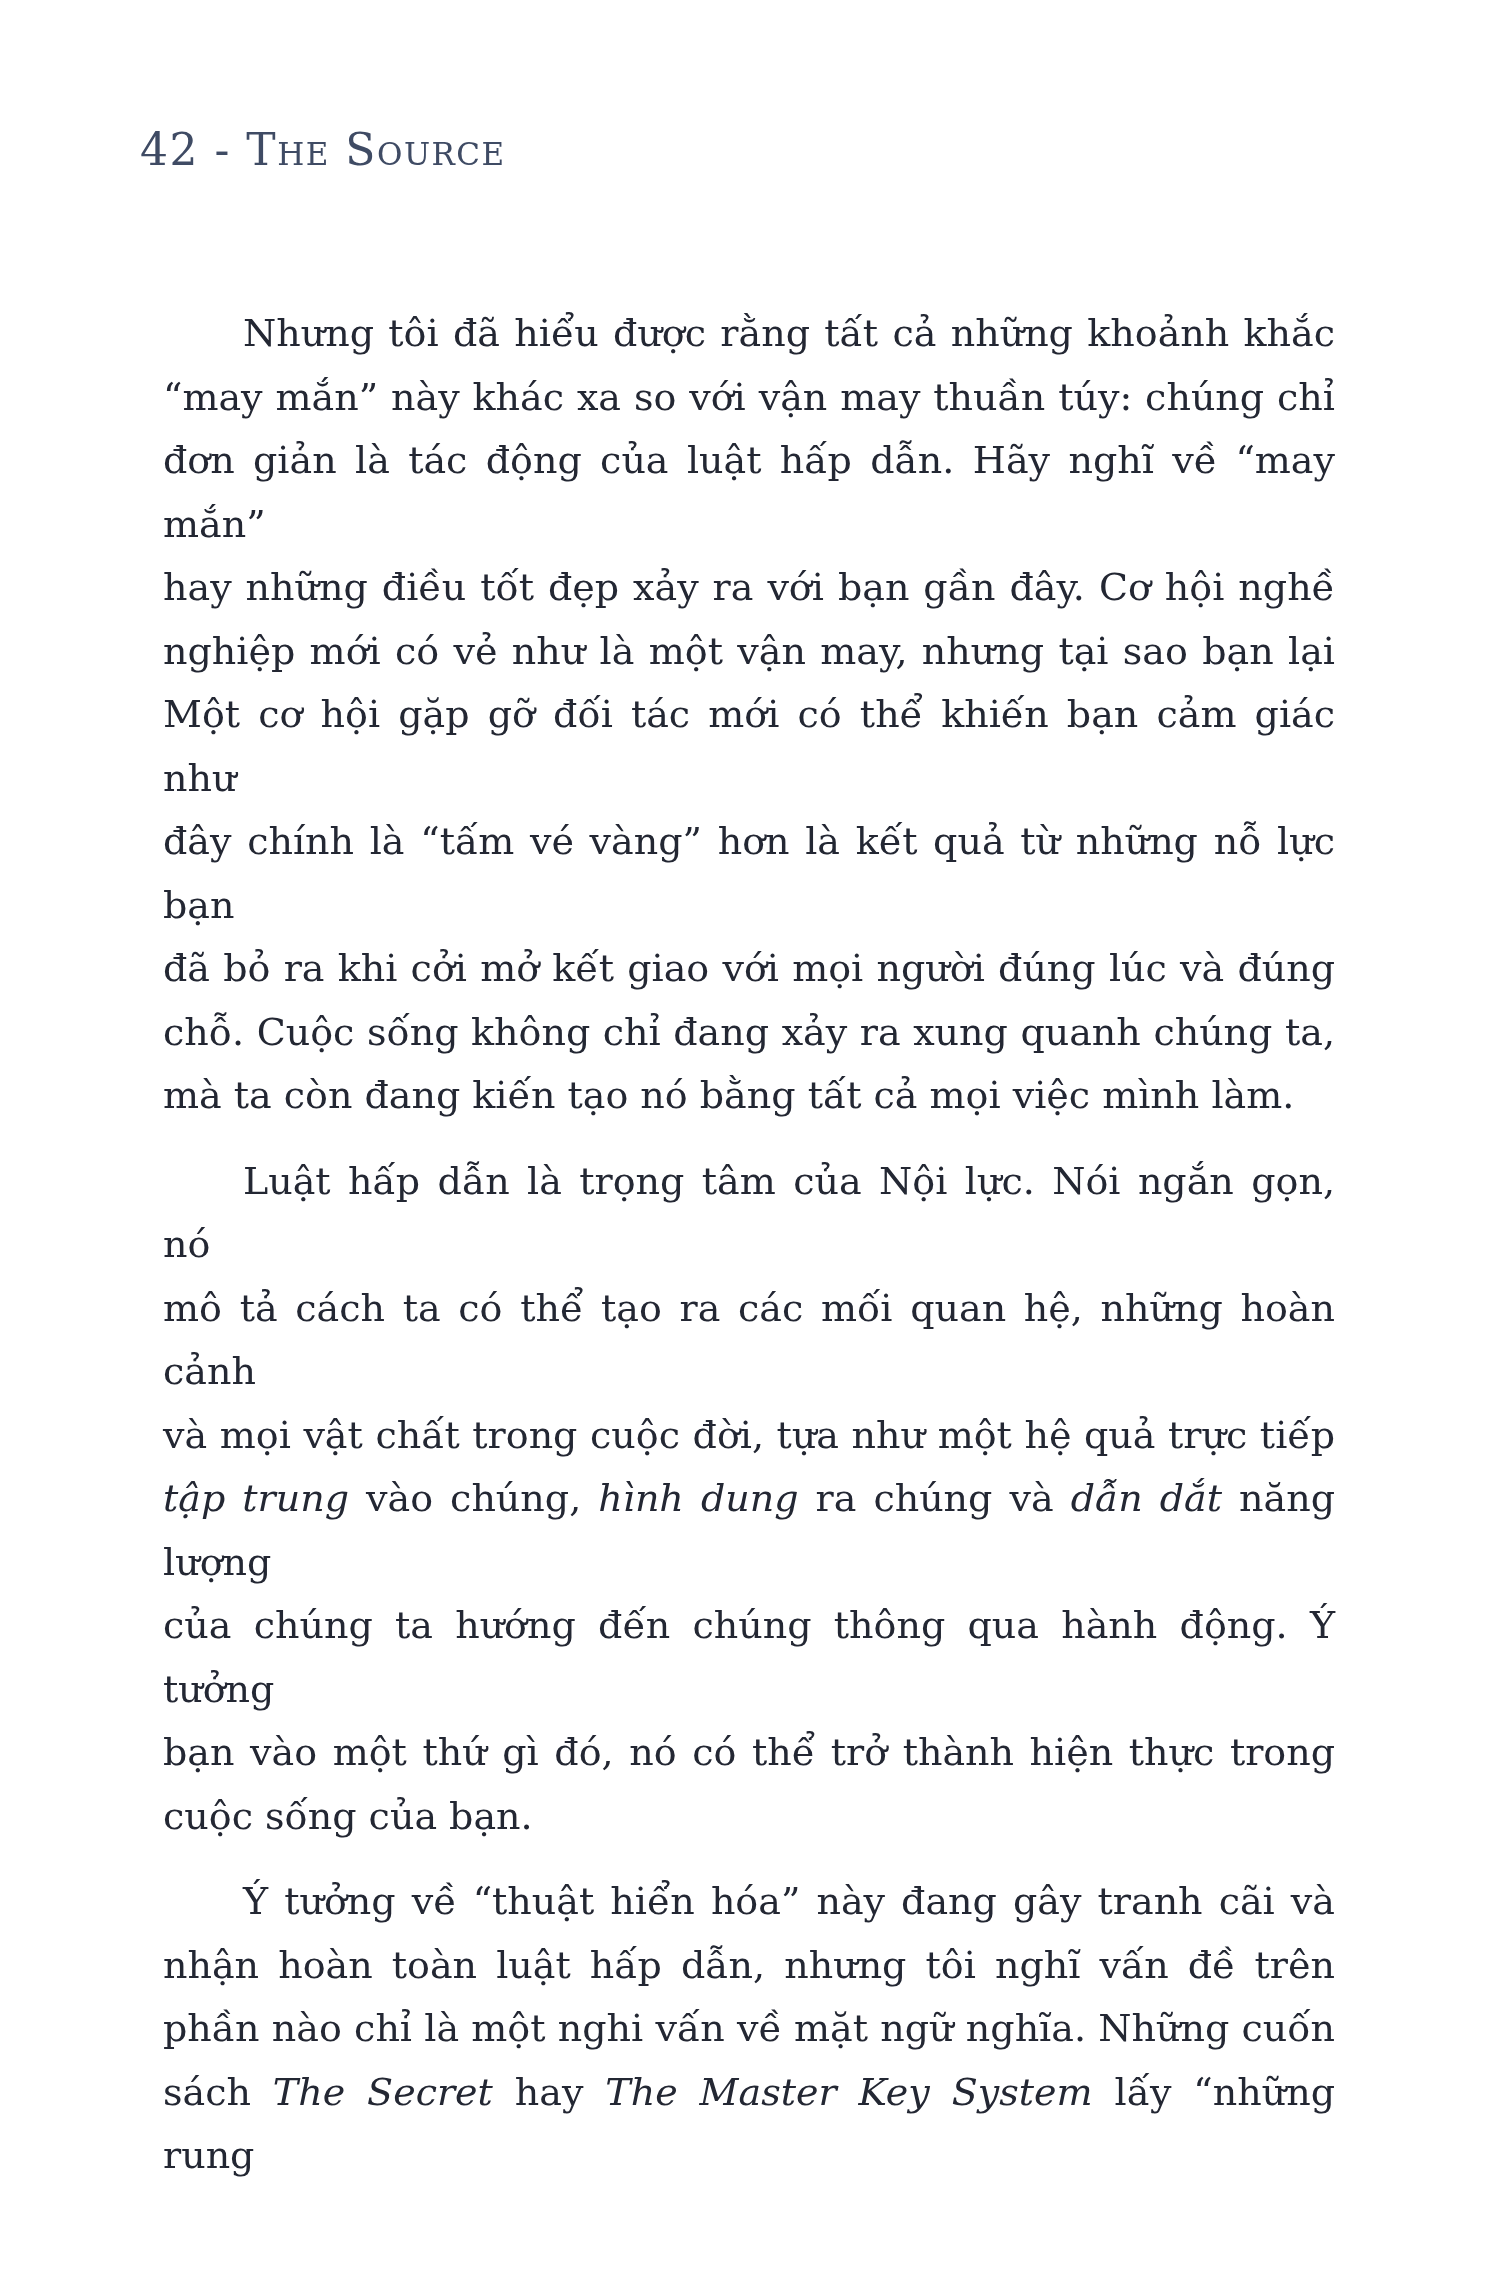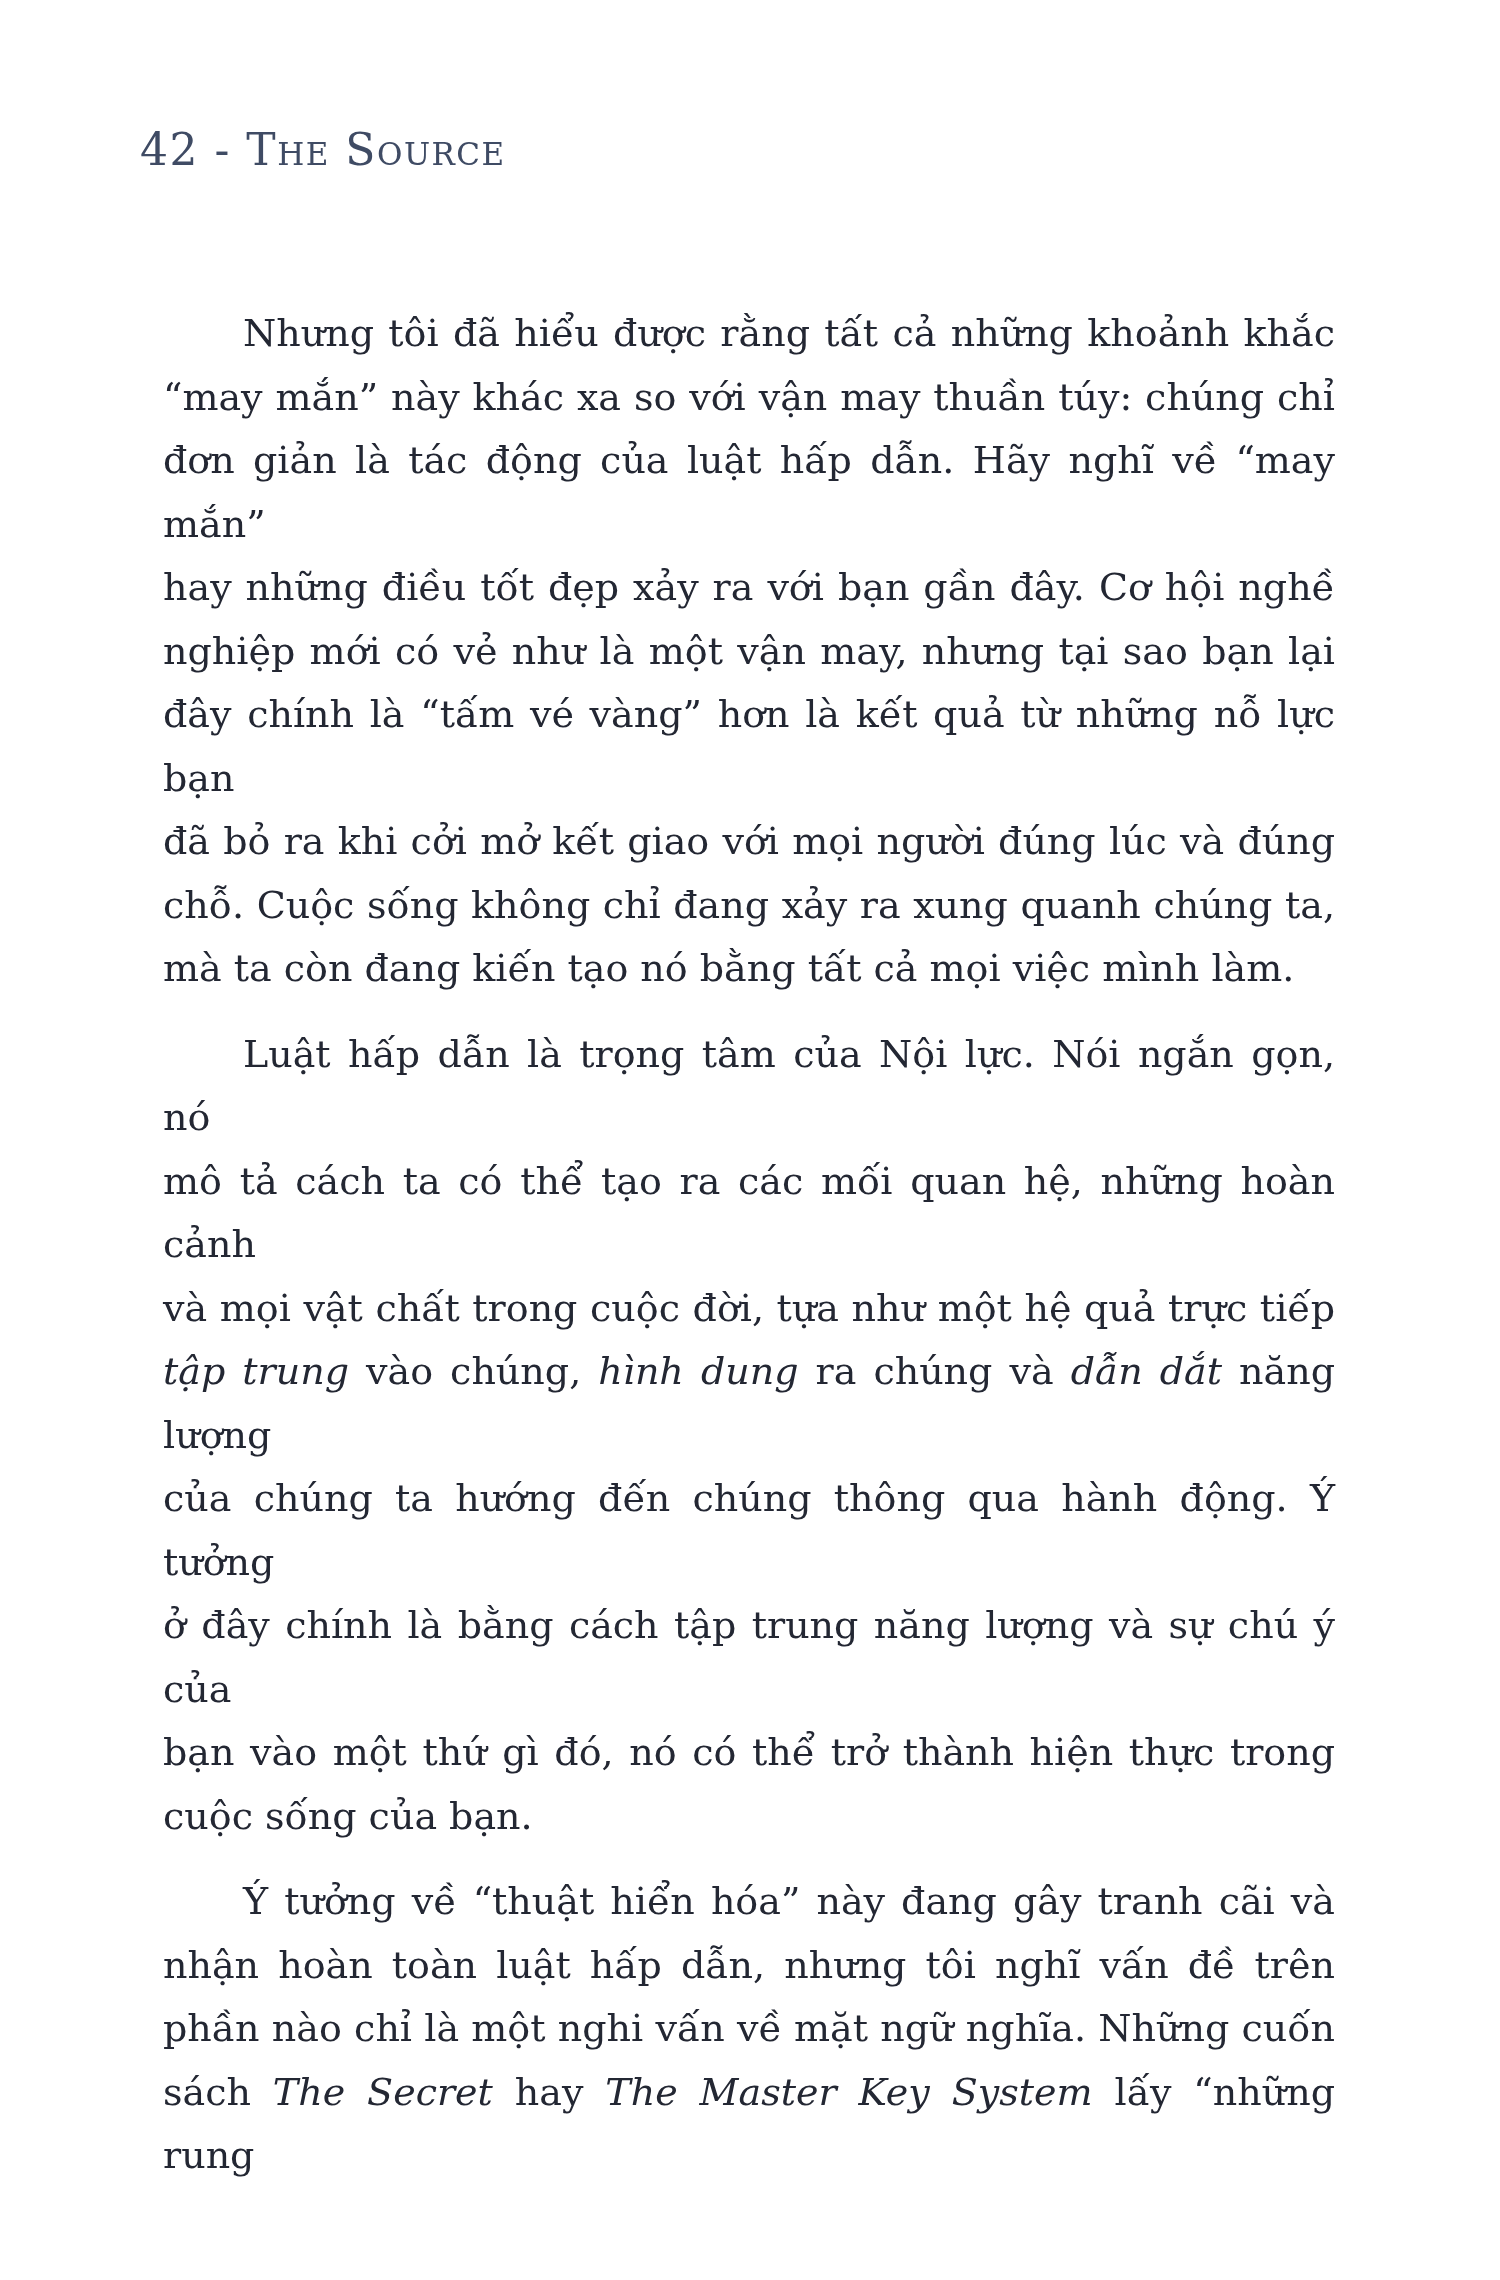--- a/index.html
+++ b/index.html
@@ -64,32 +64,32 @@
 
   <div class="page-header">42 - The Source</div>
 
   <div class="text-block">
       <div class="para">
         <div class="line first"><span>Nhưng tôi đã hiểu được rằng tất cả những khoảnh khắc</span></div>
         <div class="line"><span>“may mắn” này khác xa so với vận may thuần túy: chúng chỉ</span></div>
         <div class="line"><span>đơn giản là tác động của luật hấp dẫn. Hãy nghĩ về “may mắn”</span></div>
         <div class="line"><span>hay những điều tốt đẹp xảy ra với bạn gần đây. Cơ hội nghề</span></div>
         <div class="line"><span>nghiệp mới có vẻ như là một vận may, nhưng tại sao bạn lại</span></div>
+        <div class="line"><span>Một cơ hội gặp gỡ đối tác mới có thể khiến bạn cảm giác như</span></div>
         <div class="line"><span>đây chính là “tấm vé vàng” hơn là kết quả từ những nỗ lực bạn</span></div>
         <div class="line"><span>đã bỏ ra khi cởi mở kết giao với mọi người đúng lúc và đúng</span></div>
         <div class="line"><span>chỗ. Cuộc sống không chỉ đang xảy ra xung quanh chúng ta,</span></div>
         <div class="line last-natural"><span>mà ta còn đang kiến tạo nó bằng tất cả mọi việc mình làm.</span></div>
       </div>
       <div class="para">
         <div class="line first"><span>Luật hấp dẫn là trọng tâm của Nội lực. Nói ngắn gọn, nó</span></div>
         <div class="line"><span>mô tả cách ta có thể tạo ra các mối quan hệ, những hoàn cảnh</span></div>
         <div class="line"><span>và mọi vật chất trong cuộc đời, tựa như một hệ quả trực tiếp</span></div>
         <div class="line"><i>tập trung</i><span> vào chúng, </span><i>hình dung</i><span> ra chúng và </span><i>dẫn dắt</i><span> năng lượng</span></div>
         <div class="line"><span>của chúng ta hướng đến chúng thông qua hành động. Ý tưởng</span></div>
-        <div class="line"><span>ở đây chính là bằng cách tập trung năng lượng và sự chú ý của</span></div>
         <div class="line"><span>bạn vào một thứ gì đó, nó có thể trở thành hiện thực trong</span></div>
         <div class="line last-natural"><span>cuộc sống của bạn.</span></div>
       </div>
       <div class="para">
         <div class="line first"><span>Ý tưởng về “thuật hiển hóa” này đang gây tranh cãi và</span></div>
         <div class="line"><span>nhận hoàn toàn luật hấp dẫn, nhưng tôi nghĩ vấn đề trên</span></div>
         <div class="line"><span>phần nào chỉ là một nghi vấn về mặt ngữ nghĩa. Những cuốn</span></div>
         <div class="line"><span>sách </span><i>The Secret</i><span> hay </span><i>The Master Key System</i><span> lấy “những rung</span></div>
       </div>
     </div>

